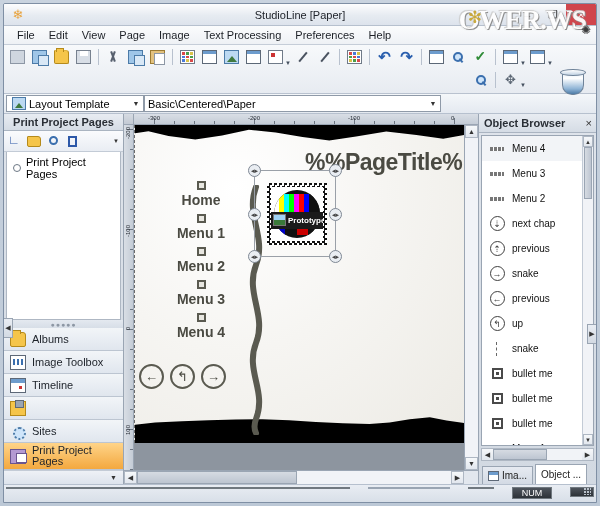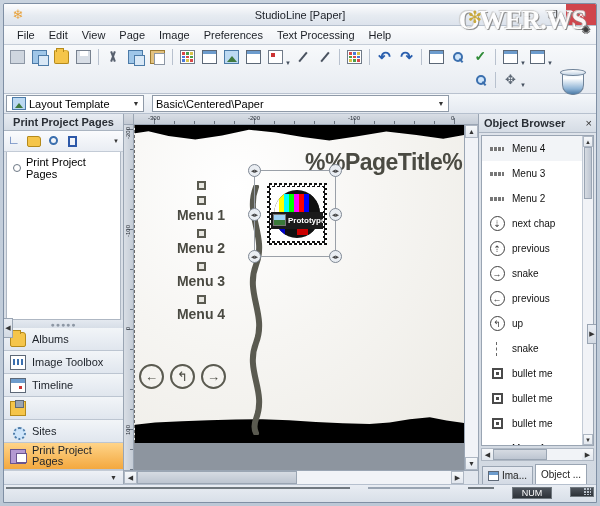--- a/index.html
+++ b/index.html
@@ -132,21 +132,21 @@
   .bin-body { position:absolute; top:4px; left:2px; width:22px; height:22px;
               border-radius: 0 0 45% 45%;
               background: linear-gradient(#e9f1f8 5%, #ffffff 25%, #8fb4d6 75%, #4d7ba6);
               border:1px solid #6f8399; border-top:none; }
 
   
   .tplbar {
     height: 20px; flex: none;
     background: linear-gradient(#f4f7fa, #e4e9f0);
     border-bottom: 1px solid #b6c0ce;
-    display: flex; align-items: center; padding: 0 2px; gap: 8px;
+    display: flex; align-items: center; padding: 0 2px; gap: 0;
   }
   .combo {
     height: 17px; background: #fff; border: 1px solid #8f9aa8;
     display: flex; align-items: center; font-size: 11px;
     padding-left: 3px; position: relative;
   }
   .combo .arr {
     margin-left: auto; width: 14px; text-align: center; font-size: 7px; color:#333;
   }
   .combo-layout { width: 138px; }
@@ -404,22 +404,22 @@
       <div class="wbtn close">×</div>
     </div>
   </div>
 
   <div class="menubar">
     <div>File</div>
     <div>Edit</div>
     <div>View</div>
     <div>Page</div>
     <div>Image</div>
+    <div>Text Processing</div>
     <div>Preferences</div>
-    <div>Text Processing</div>
     <div>Help</div>
   </div>
 
   <div class="toolbars">
     <div class="trow">
       <div class="tbtn">
             <span class="ic ic-doc"></span>
           </div>
       <div class="tbtn">
             <span class="ic ic-copy"></span>
@@ -657,20 +657,21 @@
 
         <div class="page-area">
           <div class="paper">
             <div class="torn-top"></div>
             <div class="torn-bot"></div>
 
             <div class="page-title">%%PageTitle%</div>
 
             <div class="menucol">
               <div class="bullet"></div>
+              <div class="mlabel">Home</div>
               <div class="bullet"></div>
               <div class="mlabel">Menu 1</div>
               <div class="bullet"></div>
               <div class="mlabel">Menu 2</div>
               <div class="bullet"></div>
               <div class="mlabel">Menu 3</div>
               <div class="bullet"></div>
               <div class="mlabel">Menu 4</div>
             </div>
 

